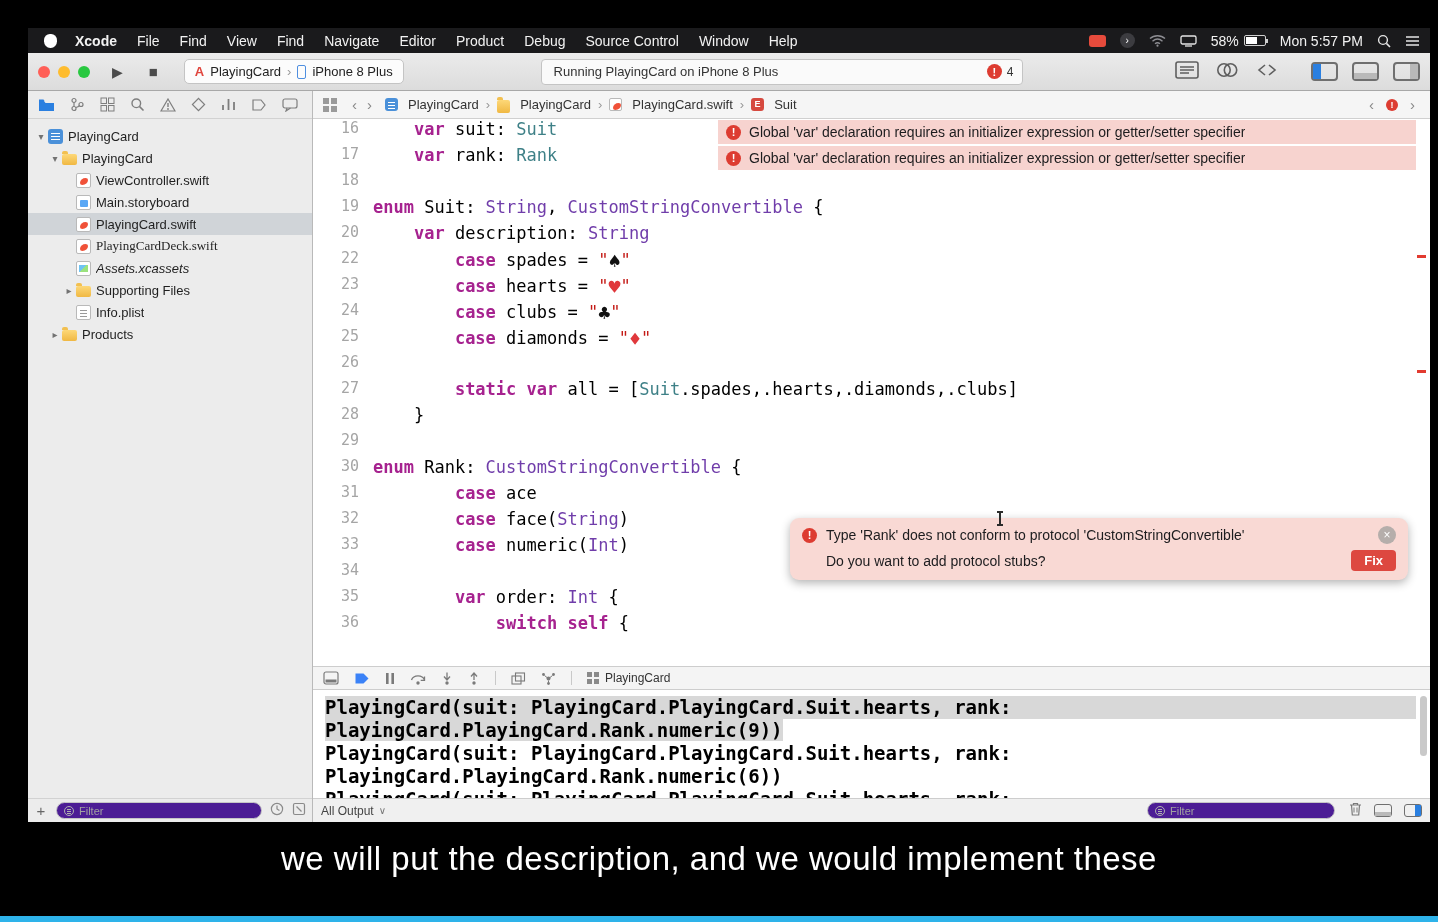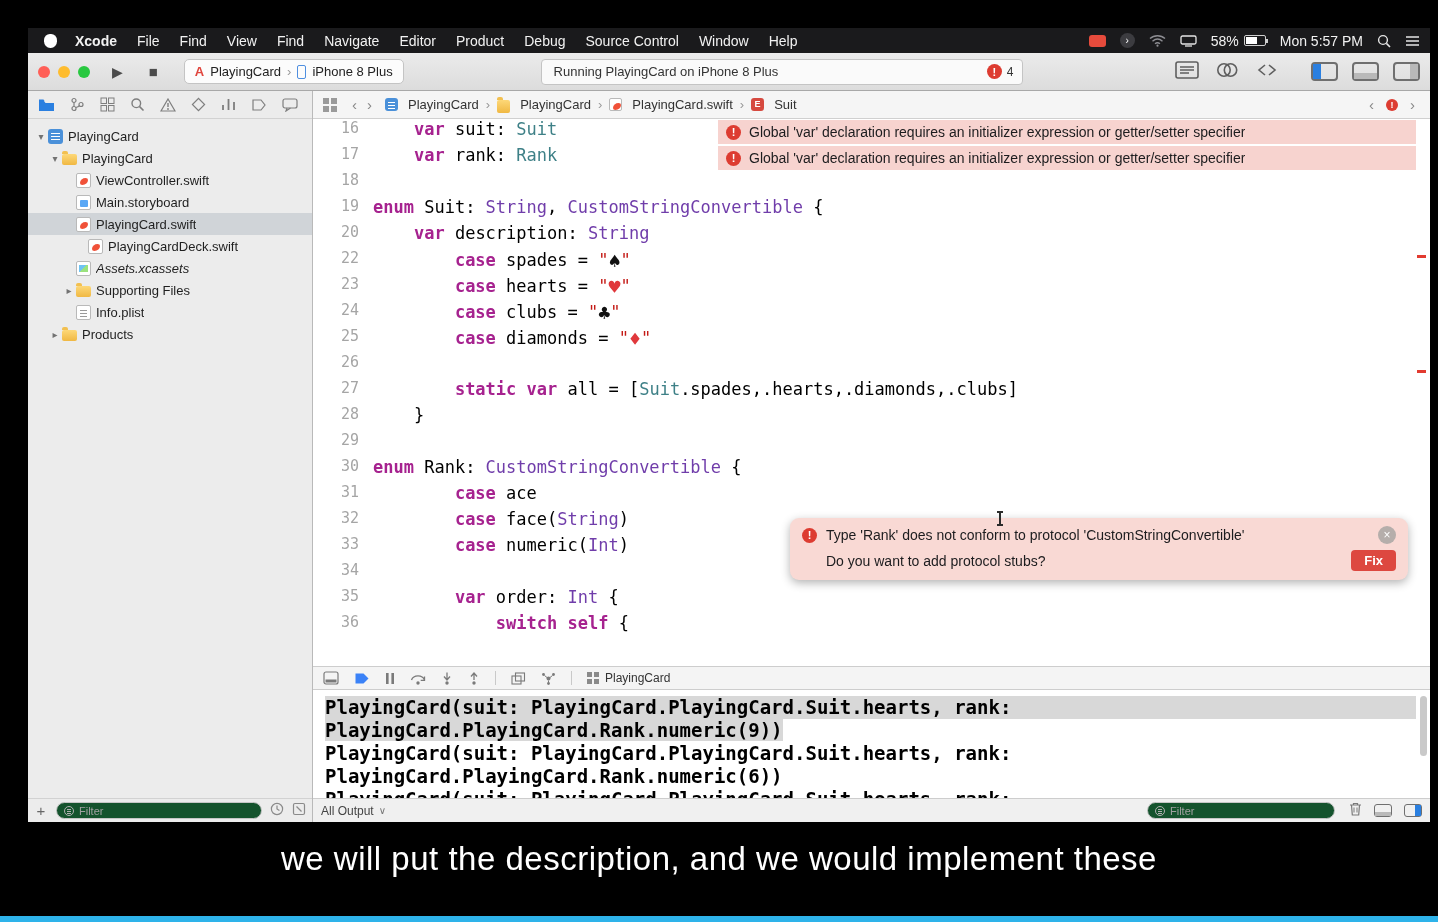--- a/index.html
+++ b/index.html
@@ -69,21 +69,21 @@
   .fi-swift::after { content:""; position:absolute; left:3px; top:4px; width:8px; height:7px; background:#f05138; border-radius:70% 30% 70% 30%; }
   .fi-storyboard::after { content:""; position:absolute; left:3px; top:4px; width:8px; height:7px; background:#59a7f5; border-radius:1px; }
   .fi-assets::after { content:""; position:absolute; left:2px; right:2px; top:3px; bottom:3px; background:linear-gradient(135deg,#6fc3f2 50%,#9be27e 50%); }
   .fi-plist::after { content:""; position:absolute; left:3px; right:3px; top:4px; height:7px; background:repeating-linear-gradient(#9a9a9a 0 1px, transparent 1px 3px); }
   .fi-enum { background:#d6493f; border-radius:3px; color:#fff; font-size:10px; font-weight:bold; text-align:center; line-height:15px; }
   .fi.small { width:13px; height:13px; }
   .fi-enum.small { line-height:13px; font-size:9px; }
   .tree-label { overflow:hidden; text-overflow:ellipsis; }
   .nav-filterbar { position:absolute; left:0; right:0; bottom:0; height:24px; border-top:1px solid #d2d2d2; display:flex; align-items:center; padding:0 6px; gap:8px; }
   .plus-btn { color:#666; font-size:15px; width:14px; text-align:center; }
-  .filter-field { flex:1; height:17px; background:#14532d; border:1px solid #c6c6c6; border-radius:9px; display:flex; align-items:center; gap:5px; padding:0 7px; font-size:11px; color:#a0a0a0; }
+  .filter-field { flex:1; height:17px; background:#4c1d95; border:1px solid #c6c6c6; border-radius:9px; display:flex; align-items:center; gap:5px; padding:0 7px; font-size:11px; color:#a0a0a0; }
   .filter-glyph { width:10px; height:10px; border:1px solid #b0b0b0; border-radius:50%; position:relative; flex:none; }
   .filter-glyph::after { content:""; position:absolute; left:2px; right:2px; top:4px; height:1px; background:#b0b0b0; box-shadow:0 2px 0 #b0b0b0,0 -2px 0 #b0b0b0; }
 
   
   .jumpbar { position:absolute; top:0; left:0; right:0; height:28px; background:#f5f5f5; border-bottom:1px solid #d0d0d0; display:flex; align-items:center; padding:0 10px; font-size:13px; color:#333; }
   .related-icon { width:14px; height:14px; margin-right:10px; background:
      linear-gradient(#9a9a9a,#9a9a9a) 0 0/6px 6px no-repeat,
      linear-gradient(#9a9a9a,#9a9a9a) 8px 0/6px 6px no-repeat,
      linear-gradient(#9a9a9a,#9a9a9a) 0 8px/6px 6px no-repeat,
      linear-gradient(#9a9a9a,#9a9a9a) 8px 8px/6px 6px no-repeat; }
@@ -331,21 +331,21 @@
             <div class="tree-row" style="padding-left: 34px;">
               <span class="disclosure"></span>
               <span class="fi fi-storyboard"></span>
               <span class="tree-label">Main.storyboard</span>
             </div>
             <div class="tree-row selected" style="padding-left: 34px;">
               <span class="disclosure"></span>
               <span class="fi fi-swift"></span>
               <span class="tree-label">PlayingCard.swift</span>
             </div>
-            <div class="tree-row" style="padding-left: 46px;">
+            <div class="tree-row" style="padding-left: 34px; font-family: Liberation Serif, serif;">
               <span class="disclosure"></span>
               <span class="fi fi-swift"></span>
               <span class="tree-label">PlayingCardDeck.swift</span>
             </div>
             <div class="tree-row" style="padding-left: 34px; font-style: italic;">
               <span class="disclosure"></span>
               <span class="fi fi-assets"></span>
               <span class="tree-label">Assets.xcassets</span>
             </div>
             <div class="tree-row" style="padding-left: 34px;">

